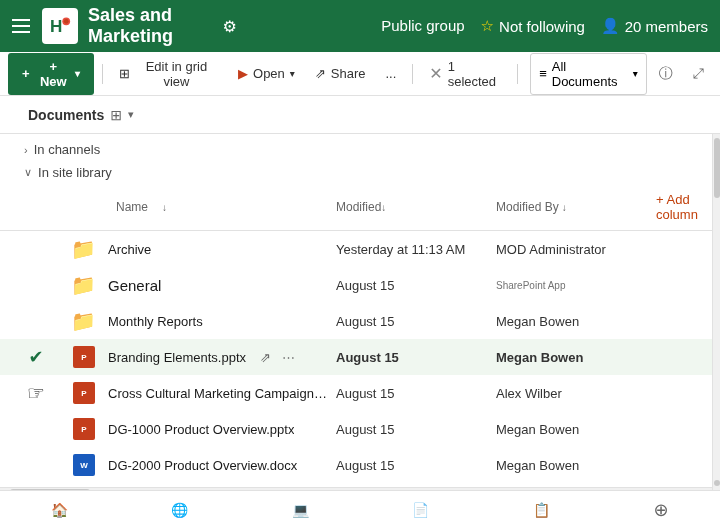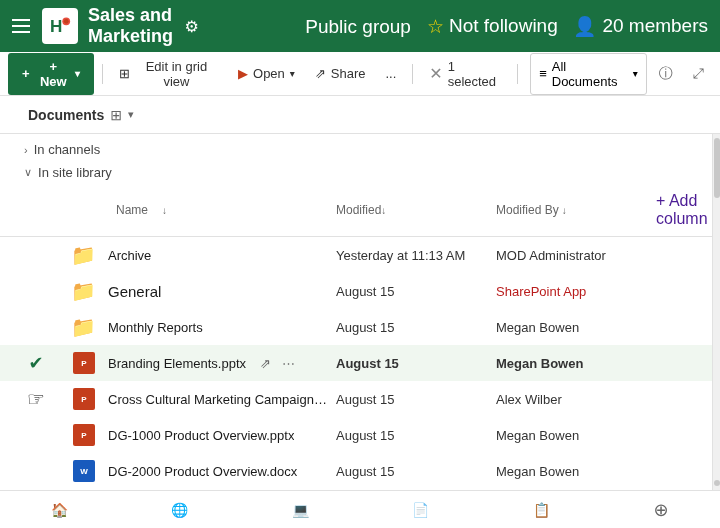--- a/index.html
+++ b/index.html
@@ -13,21 +13,21 @@
       display: flex;
       align-items: center;
       padding: 0 12px;
       gap: 10px;
     }
     .hamburger-icon { width: 20px; height: 20px; cursor: pointer; display: flex; flex-direction: column; justify-content: center; gap: 4px; }
     .hamburger-icon span { display: block; height: 2px; background: white; width: 18px; }
     .app-icon { width: 36px; height: 36px; background: white; border-radius: 4px; display: flex; align-items: center; justify-content: center; flex-shrink: 0; }
     .app-icon svg { width: 28px; height: 28px; }
     .header-title { font-size: 18px; font-weight: 600; color: white; flex: 1; }
-    .header-right { display: flex; align-items: flex-end; gap: 16px; font-size: 19px; }
+    .header-right { display: flex; align-items: flex-start; gap: 16px; font-size: 15px; }
     .header-right-item { display: flex; align-items: center; gap: 5px; cursor: pointer; }
 
     
     .toolbar {
       background: #fff;
       height: 44px;
       display: flex;
       align-items: center;
       padding: 0 8px;
       border-bottom: 1px solid #e1e1e1;
@@ -144,21 +144,21 @@
       background: #c8c8c8;
       border-radius: 3px;
       position: absolute;
       top: 1px;
       left: 10px;
     }
 
     .section-in-channels { padding-left: 24px; }
     .section-in-site { padding-left: 24px; }
 
-    .add-column { font-size: 16px; color: #4c1d95; display: flex; align-items: center; gap: 3px; cursor: pointer; padding: 4px 8px; }
+    .add-column { font-size: 13px; color: #c2410c; display: flex; align-items: center; gap: 3px; cursor: pointer; padding: 4px 8px; }
 
     .open-btn-red { color: #c43e1c; }
   </style>
 </head>
 <body>
 
 <div class="header">
   <div class="hamburger-icon">
     <span></span>
       <span></span>
@@ -288,21 +288,21 @@
             </div>
             <div style="display: grid; grid-template-columns: 48px 48px 220px 160px 160px; align-items: center; min-height: 36px; padding: 1px 0px 1px 12px; cursor: pointer;">
               <div style="display: flex; align-items: center; justify-content: center;"></div>
               <div style="display: flex; align-items: center; justify-content: center;">
                 <span style="font-size:20px;color:#f4b400;">📁</span>
               </div>
               <div style="display: flex; align-items: center; gap: 6px; font-size: 15px; color: rgb(26, 26, 26); overflow: hidden;">
                 <a href="#" style="color: rgb(26, 26, 26); text-decoration: none; white-space: nowrap; overflow: hidden; text-overflow: ellipsis;">General</a>
               </div>
               <div style="font-size: 13px; color: rgb(51, 51, 51); padding-left: 8px;">August 15</div>
-              <div style="font-size: 13px; color: #b91c1c; padding-left: 8px;">SharePoint App</div>
+              <div style="font-size: 10px; color: #737373; padding-left: 8px;">SharePoint App</div>
             </div>
             <div style="display: grid; grid-template-columns: 48px 48px 220px 160px 160px; align-items: center; min-height: 36px; padding: 1px 0px 1px 12px; cursor: pointer;">
               <div style="display: flex; align-items: center; justify-content: center;"></div>
               <div style="display: flex; align-items: center; justify-content: center;">
                 <span style="font-size:20px;color:#f4b400;">📁</span>
               </div>
               <div style="display: flex; align-items: center; gap: 6px; font-size: 13px; color: rgb(26, 26, 26); overflow: hidden;">
                 <a href="#" style="color: rgb(26, 26, 26); text-decoration: none; white-space: nowrap; overflow: hidden; text-overflow: ellipsis;">Monthly Reports</a>
               </div>
               <div style="font-size: 13px; color: rgb(51, 51, 51); padding-left: 8px;">August 15</div>

